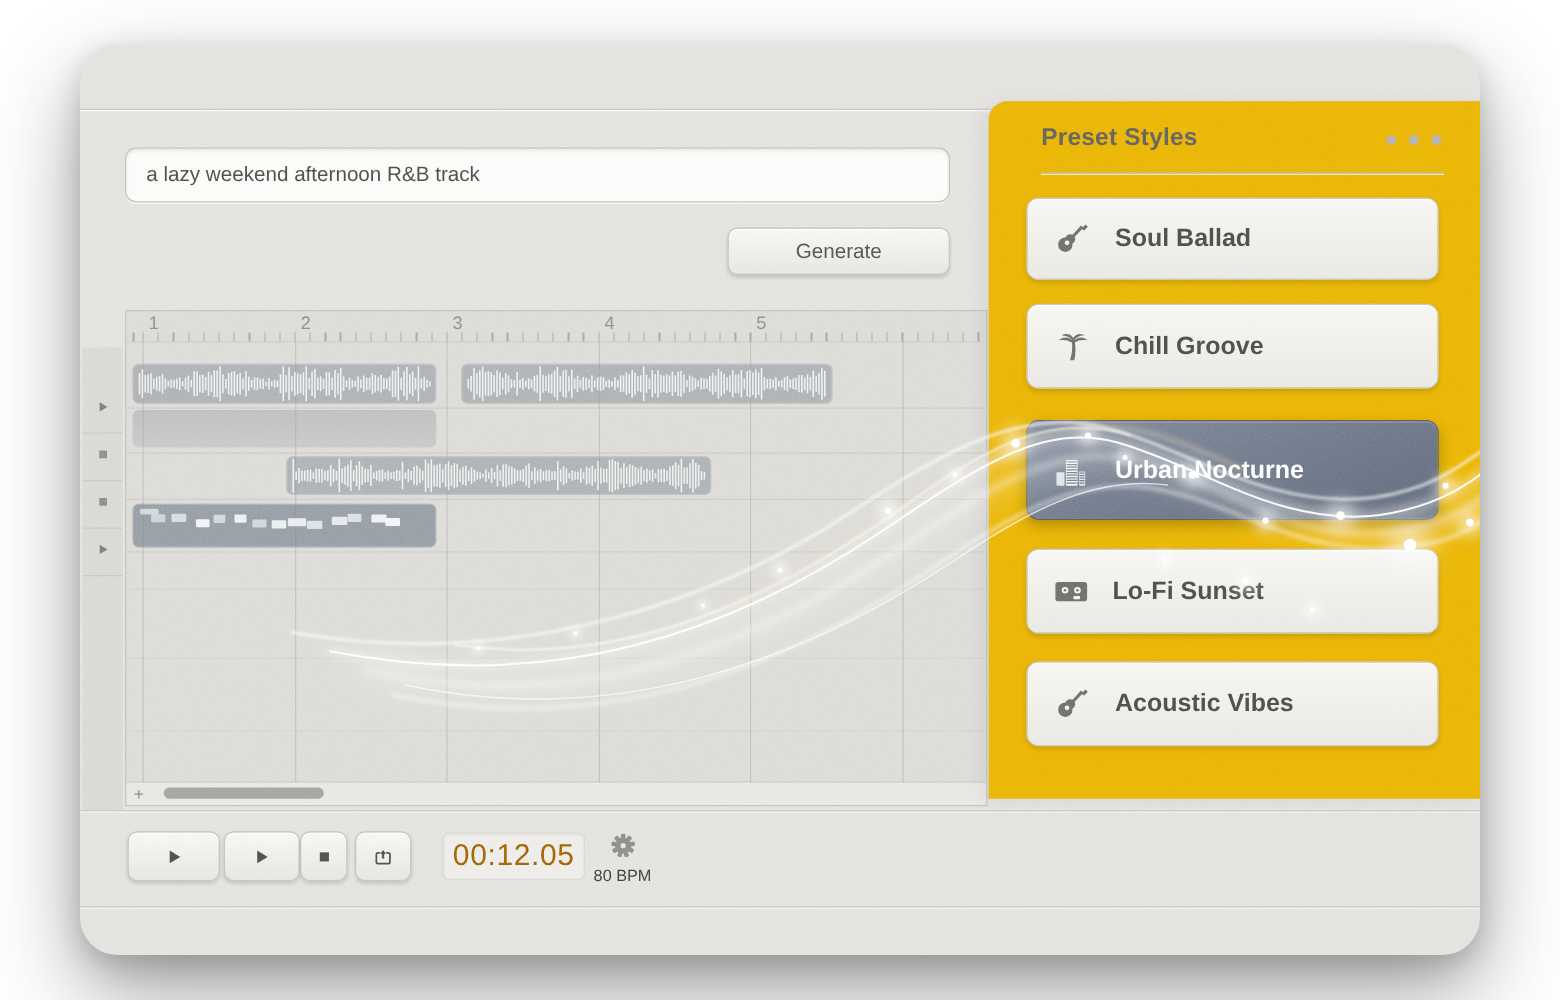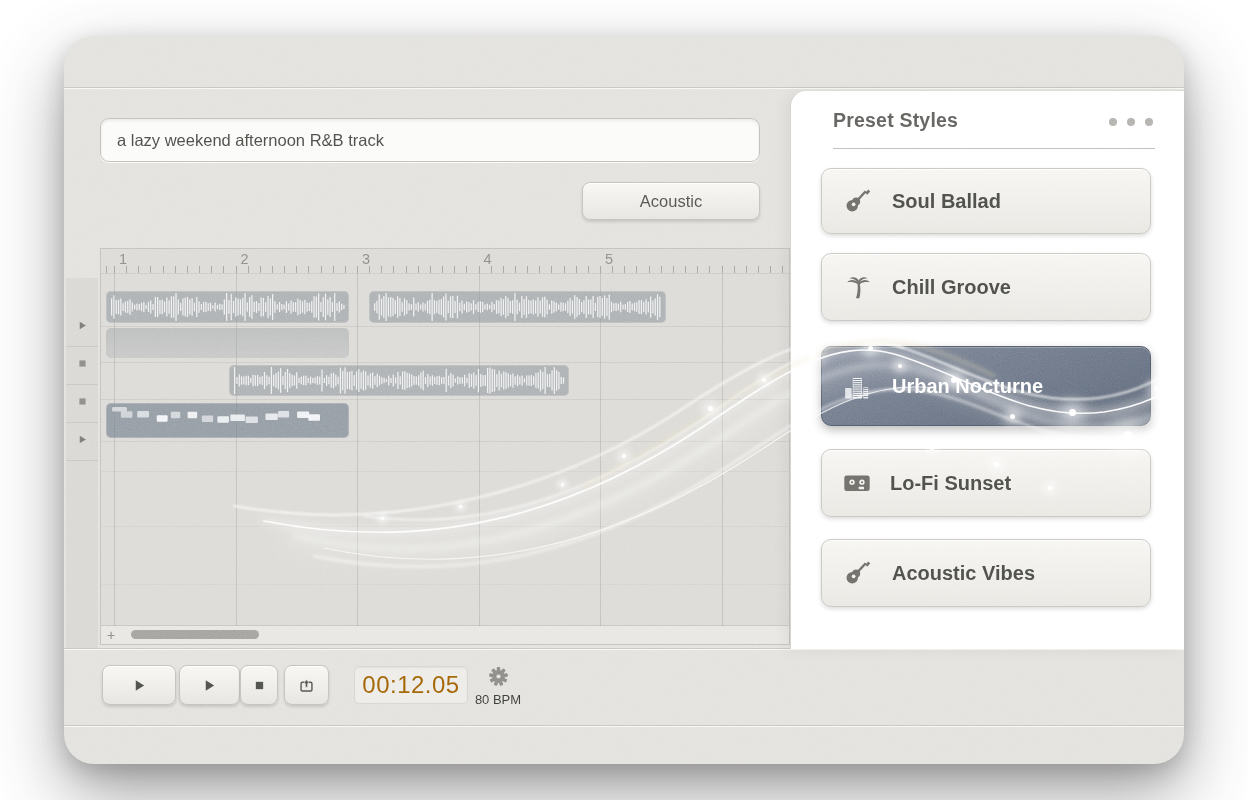--- a/index.html
+++ b/index.html
@@ -48,22 +48,22 @@
     position:absolute;left:0;right:0;bottom:0;height:18px;background:#e8e7e3;border-top:1px solid #c7c6c2;
   }
   .tl-plus{position:absolute;left:6px;top:1px;font-size:14px;color:#8a8985;cursor:pointer;}
   .tl-thumb{position:absolute;left:30px;top:4px;width:128px;height:9px;border-radius:5px;background:#a3a29e;cursor:pointer;}
   .track-icons{position:absolute;left:2px;top:242px;width:32px;}
   .track-icons:before{content:"";position:absolute;left:0;top:0;bottom:0;right:0;background:rgba(190,189,184,.25);}
   .ticon{position:absolute;left:0;width:32px;height:16px;display:flex;align-items:center;justify-content:center;}
   .ticell-line{position:absolute;left:0;width:32px;height:1px;background:rgba(120,120,115,.18);}
   
   .sidebar{
-    position:absolute;left:726px;top:54px;width:394px;height:558px;
-    background:#ffffff;border-left:1px solid #d3d2ce;border-top:1px solid #dbdad6;
+    position:absolute;left:726px;top:44px;width:394px;height:558px;
+    background:#eab308;border-left:1px solid #d3d2ce;border-top:1px solid #dbdad6;
     border-top-left-radius:16px;box-shadow:-5px 2px 14px rgba(0,0,0,.05);
   }
   .sidebar-title{position:absolute;left:42px;top:18px;font-size:19.5px;font-weight:700;color:#62615e;letter-spacing:.2px;}
   .sb-menu{position:absolute;right:32px;top:27px;display:flex;gap:10px;cursor:pointer;}
   .sb-menu i{width:8px;height:8px;border-radius:50%;background:#b2b1ad;display:block;}
   .sb-divider{position:absolute;left:42px;right:30px;top:57px;height:1px;background:#bfbeba;box-shadow:0 1px 0 rgba(255,255,255,.7);}
   .preset{
     position:absolute;left:30px;width:330px;border-radius:10px;display:flex;align-items:center;
     padding-left:18px;gap:18px;box-sizing:border-box;cursor:pointer;
     background:linear-gradient(#f7f6f3,#e9e8e3);border:1px solid #c8c7c2;
@@ -91,21 +91,21 @@
   .glow-dot{position:absolute;border-radius:50%;background:#fff;pointer-events:none;z-index:41;}
   .noise{position:absolute;left:0;top:0;width:1120px;height:728px;pointer-events:none;z-index:60;mix-blend-mode:overlay;opacity:.28;}
 </style>
 </head>
 <body>
 
 <div class="window">
   <div class="hdiv" style="top:51px"></div>
 
   <input class="prompt-input" value="a lazy weekend afternoon R&amp;B track" style="">
-  <div class="btn generate-btn">Acoustic</div>
+  <div class="btn generate-btn">Generate</div>
 
   <div class="track-icons" id="track-icons" style="height: 370px;">
       <div class="ticon" style="top: 39px;">
         <svg width="11" height="11" viewBox="0 0 16 16">
           <polygon points="4,2.5 13,8 4,13.5" fill="#7b7a76"></polygon>
         </svg>
       </div>
       <div class="ticell-line" style="top: 68px;"></div>
       <div class="ticon" style="top: 77px;">
         <svg width="11" height="11" viewBox="0 0 16 16">

